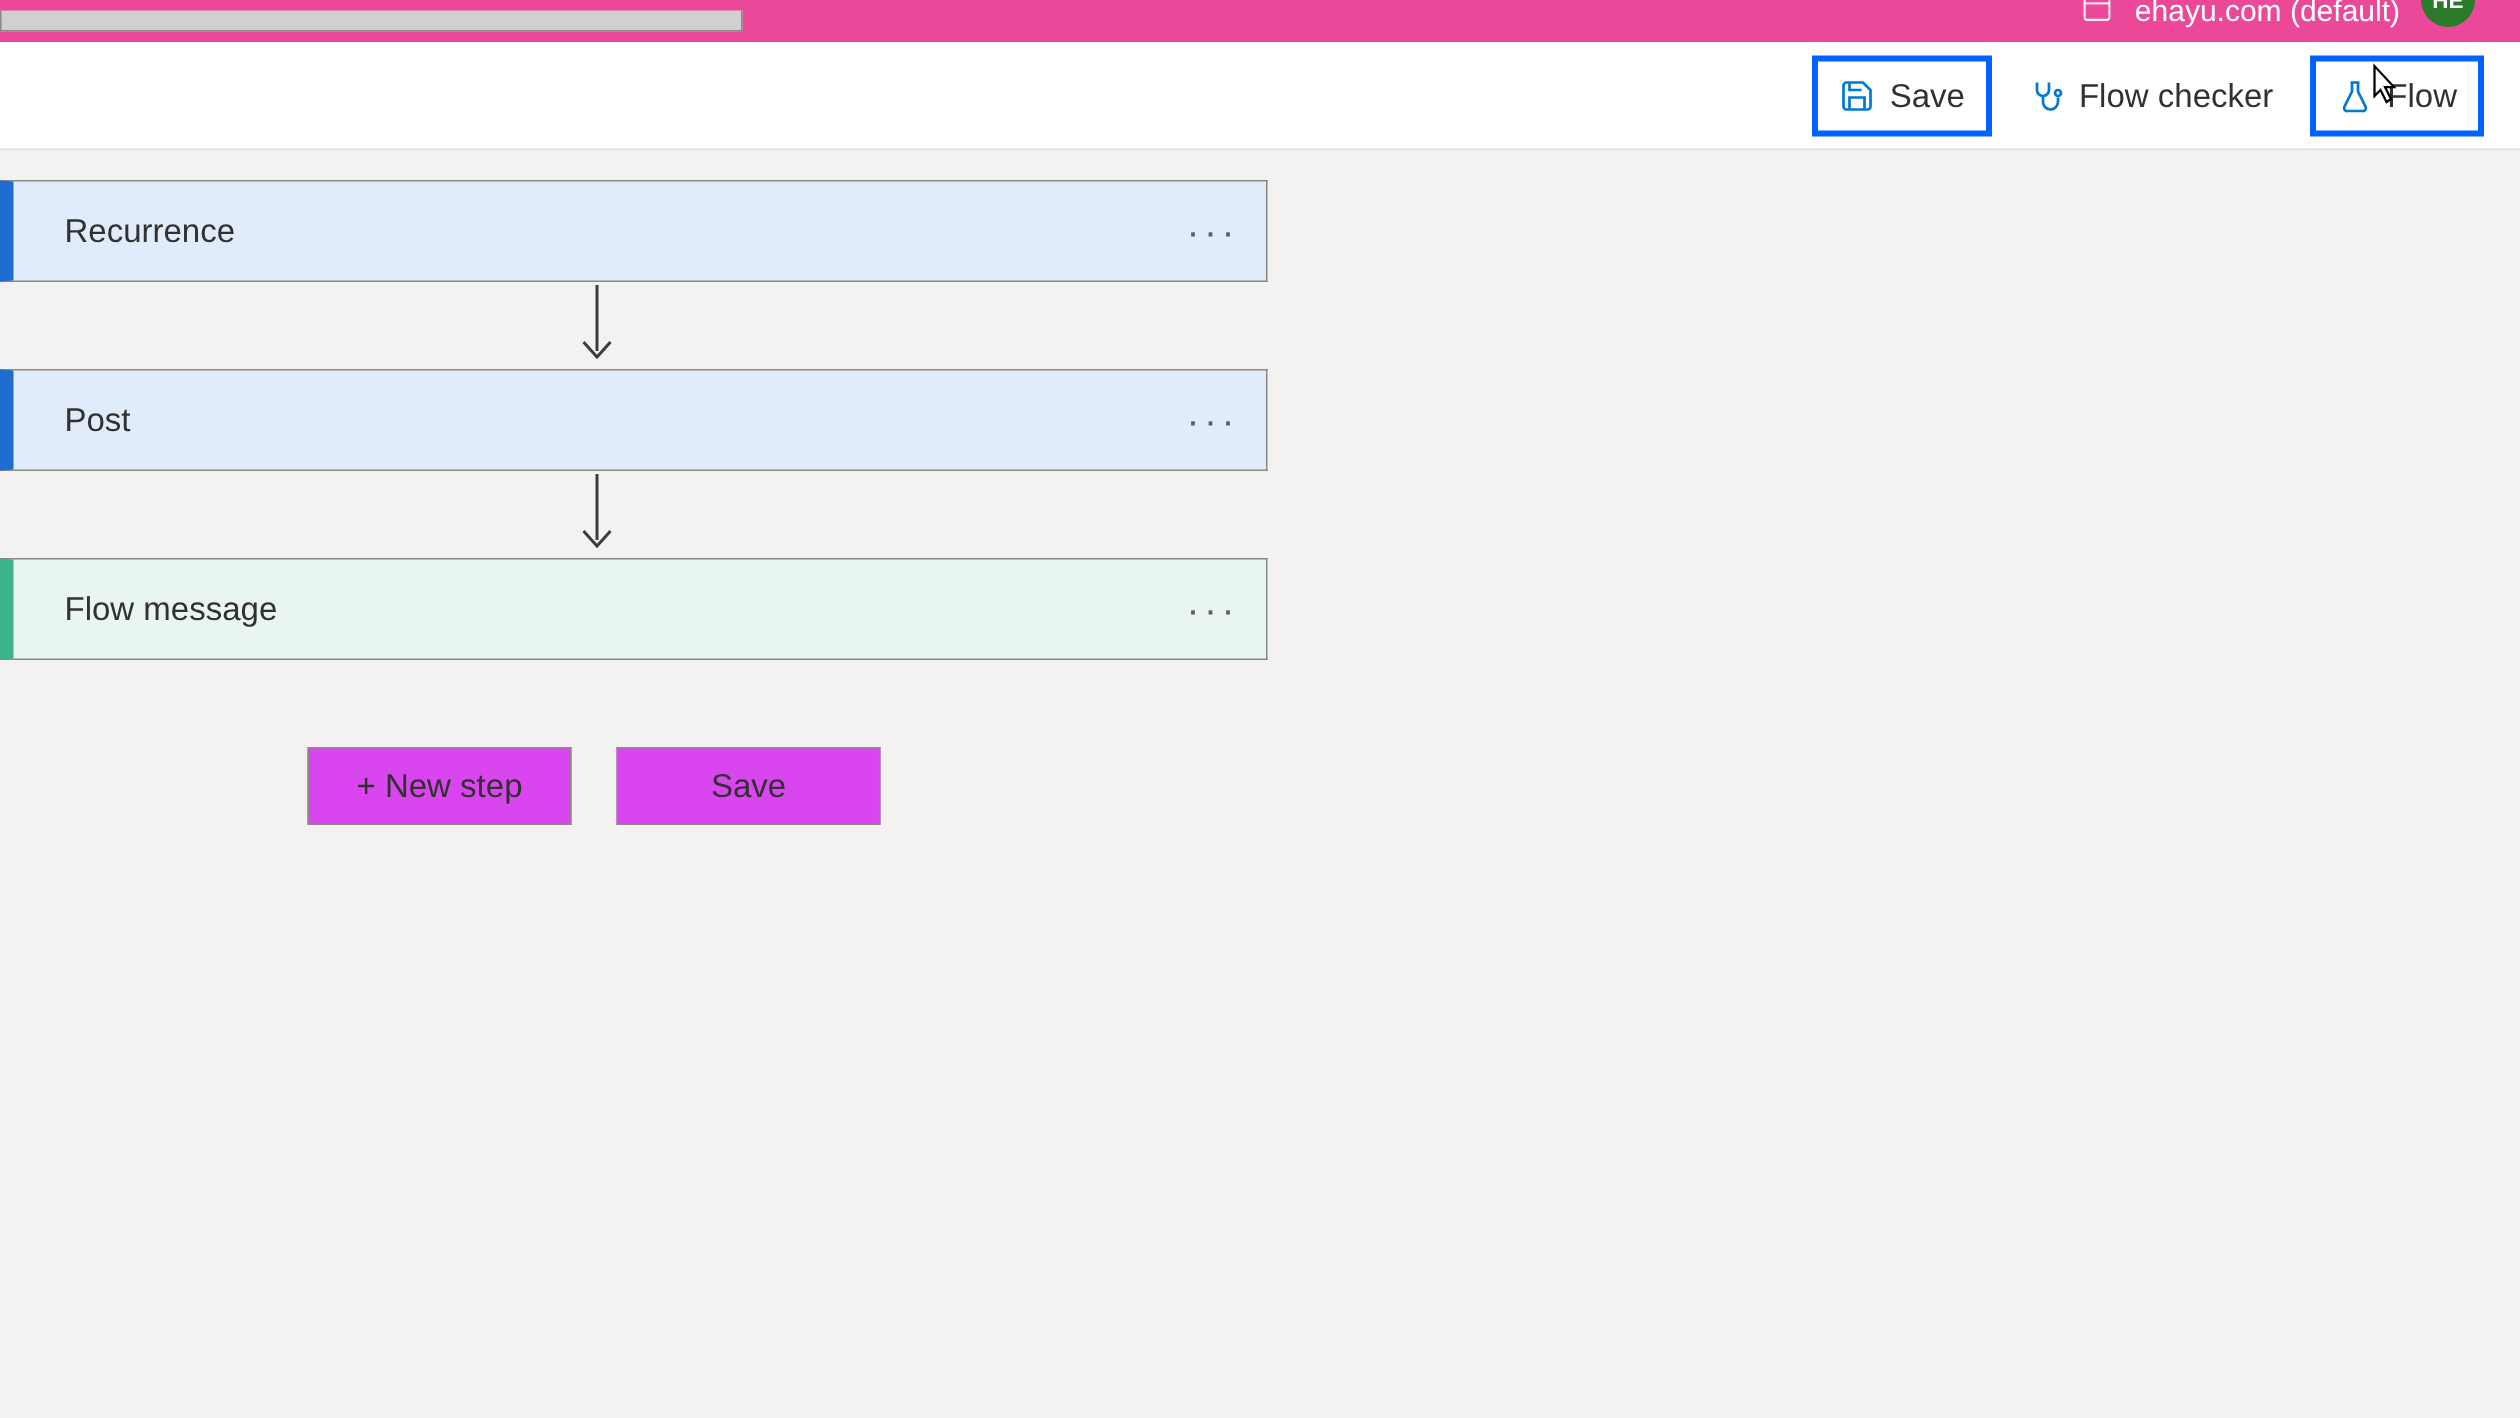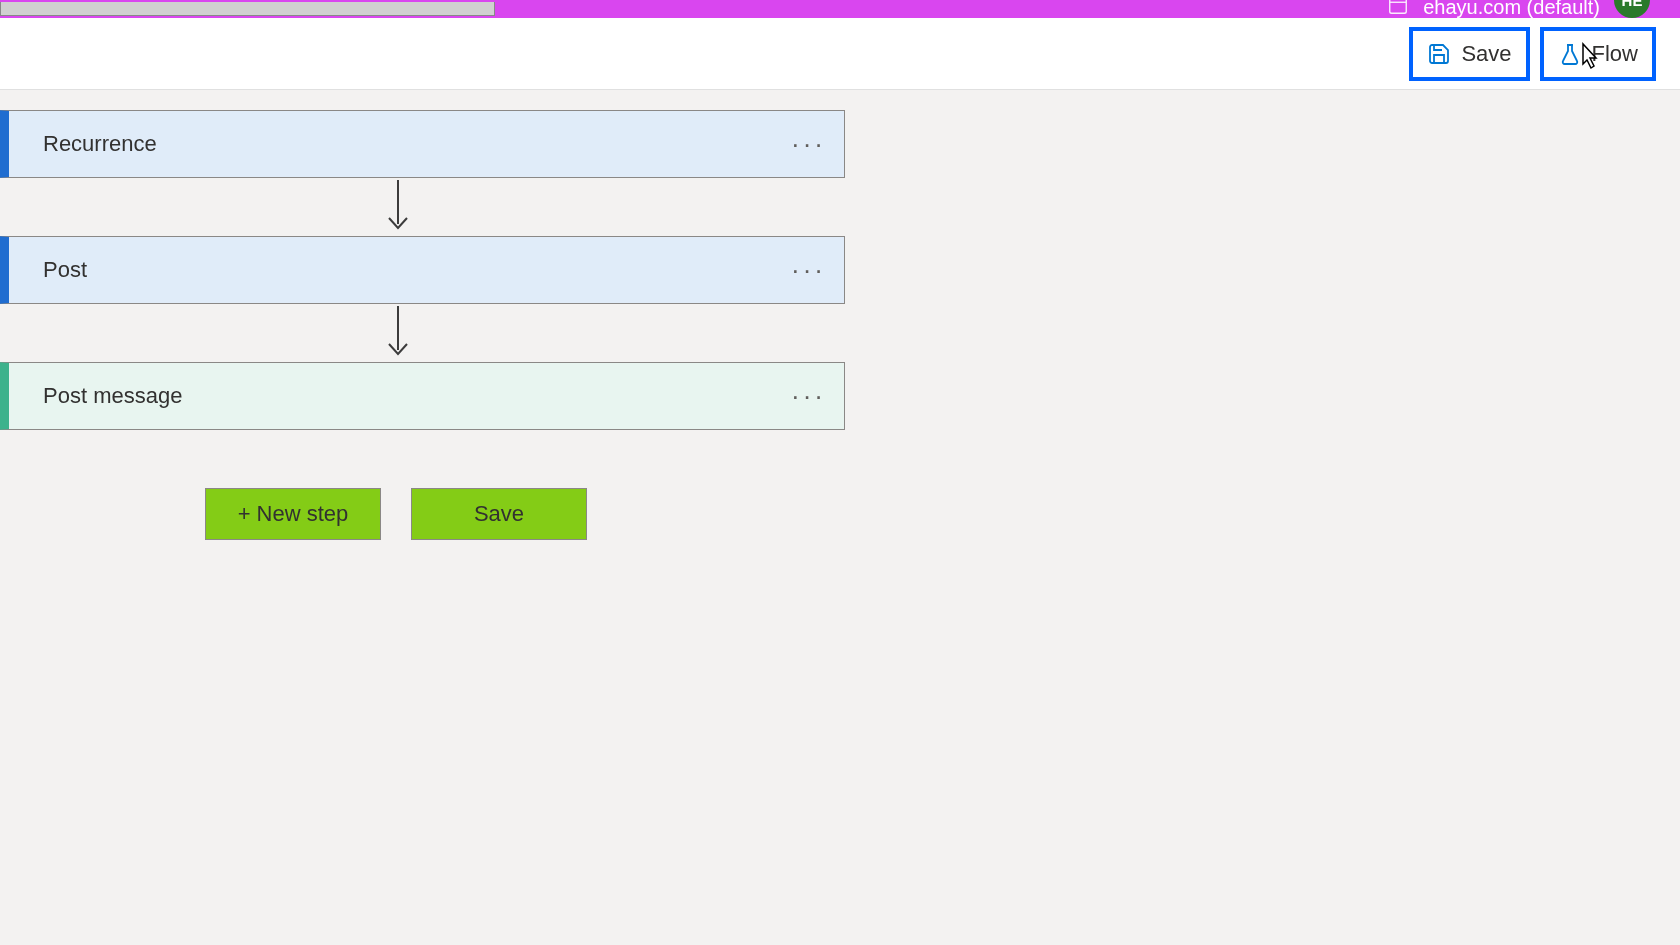--- a/index.html
+++ b/index.html
@@ -8,22 +8,22 @@
     box-sizing: border-box;
     font-family: "Segoe UI", Tahoma, sans-serif;
   }
   body {
     width: 1680px;
     height: 945px;
     background: #f3f2f1;
     overflow: hidden;
   }
   .top-bar {
-    background: #d946ef;
-    height: 18px;
+    background: #ec4899;
+    height: 28px;
     display: flex;
     align-items: center;
     justify-content: space-between;
     padding-right: 30px;
     position: relative;
   }
   .search-box {
     background: #d0d0d0;
     height: 14px;
     width: 495px;
@@ -135,21 +135,21 @@
     fill: none;
   }
   .actions-row {
     display: flex;
     gap: 30px;
     margin-left: 205px;
     margin-top: 58px;
   }
   .action-btn {
     border: 1px solid #8a8886;
-    background: #84cc16;
+    background: #d946ef;
     font-size: 22px;
     color: #323130;
     padding: 16px 26px;
     height: 52px;
     min-width: 176px;
     display: flex;
     align-items: center;
     justify-content: center;
     cursor: pointer;
   }
@@ -187,20 +187,30 @@
   <button class="toolbar-btn highlighted">
     <span class="icon">
       <svg width="24" height="24" viewBox="0 0 24 24" fill="none" stroke="#0078d4" stroke-width="1.8">
         <path d="M19 21H5a2 2 0 0 1-2-2V5a2 2 0 0 1 2-2h11l5 5v11a2 2 0 0 1-2 2z"></path>
         <polyline points="17 21 17 13 7 13 7 21"></polyline>
         <polyline points="7 3 7 8 15 8"></polyline>
       </svg>
     </span>
     <span>Save</span>
   </button>
+  <button class="toolbar-btn">
+    <span class="icon">
+      <svg width="24" height="24" viewBox="0 0 24 24" fill="none" stroke="#0078d4" stroke-width="1.8">
+        <path d="M6 3v5a4 4 0 0 0 8 0V3"></path>
+        <path d="M10 12v4a5 5 0 0 0 10 0v-3"></path>
+        <circle cx="20" cy="10" r="2"></circle>
+      </svg>
+    </span>
+    <span>Flow checker</span>
+  </button>
   <button class="toolbar-btn highlighted">
     <span class="icon">
       <svg width="24" height="24" viewBox="0 0 24 24" fill="none" stroke="#0078d4" stroke-width="1.8">
         <path d="M9 3h6M10 3v6l-5 10a2 2 0 0 0 2 3h10a2 2 0 0 0 2-3l-5-10V3"></path>
       </svg>
     </span>
     <span>Flow</span>
   </button>
 </div>
 
@@ -224,21 +234,21 @@
   </div>
 
   <div class="arrow">
     <svg width="30" height="54" viewBox="0 0 30 54">
       <line x1="15" y1="0" x2="15" y2="44" stroke-width="2"></line>
       <polyline points="6,38 15,48 24,38" stroke-width="2"></polyline>
     </svg>
   </div>
 
   <div class="flow-card card-post">
-    <span>Post message</span>
+    <span>Flow message</span>
     <span class="ellipsis">···</span>
   </div>
 
   <div class="actions-row">
     <button class="action-btn">+ New step</button>
     <button class="action-btn">Save</button>
   </div>
 </div>
 
 <div class="cursor-pointer">

